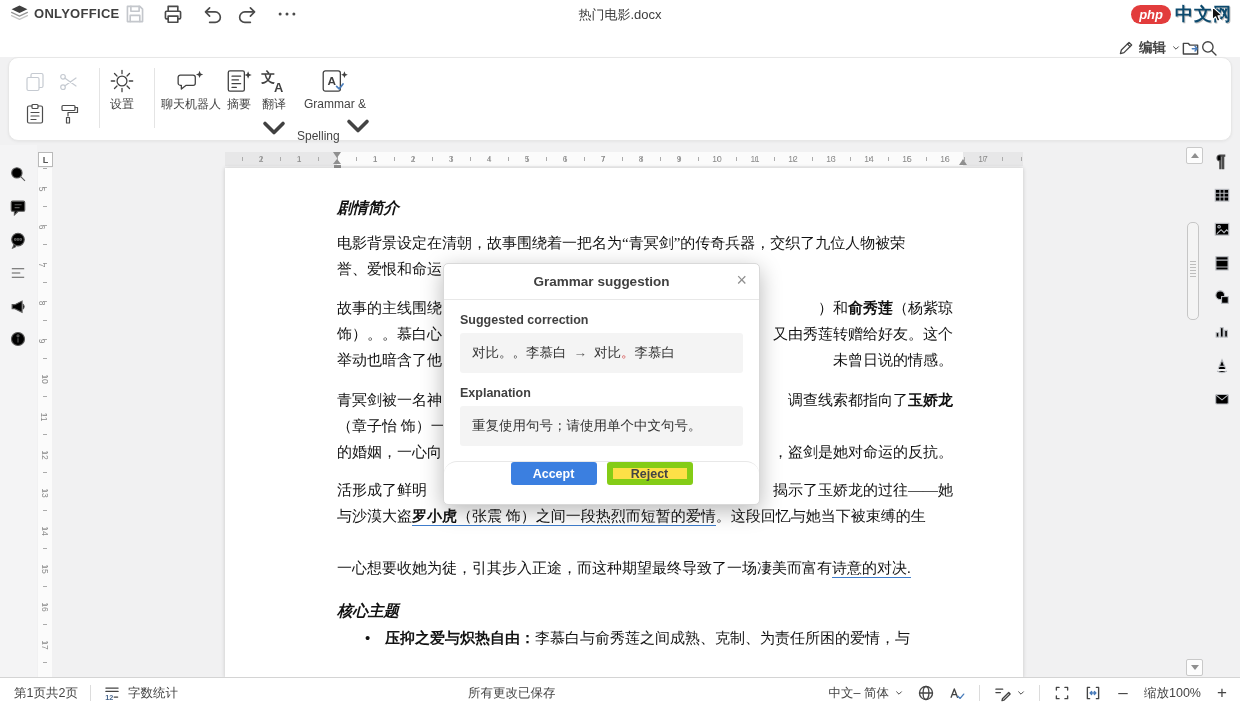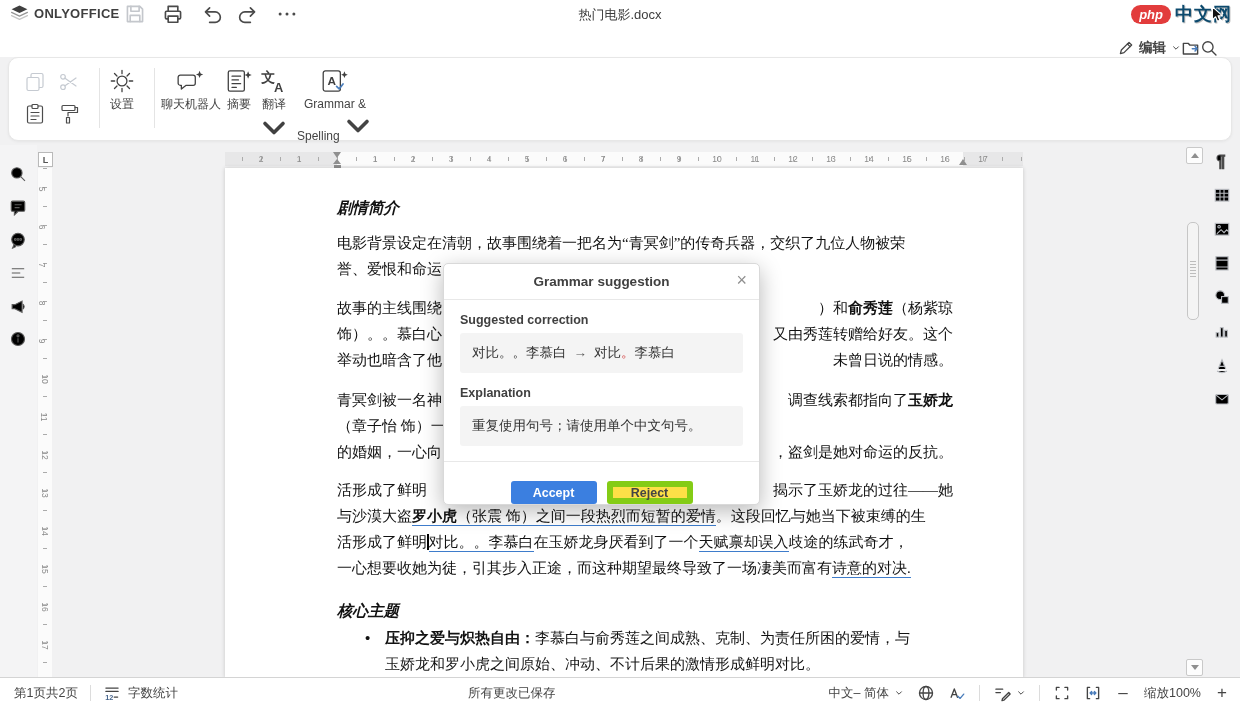--- a/index.html
+++ b/index.html
@@ -92,21 +92,21 @@
   .dialog{position:absolute;left:443px;top:263px;width:317px;height:242px;background:#fff;border-radius:5px;
           box-shadow:0 6px 22px rgba(0,0,0,.28);z-index:20;border:1px solid #d9d9d9;box-sizing:border-box;}
   .dlg-head{position:relative;height:35px;border-bottom:1px solid #e8e8e8;display:flex;align-items:center;justify-content:center;}
   .dlg-title{font-weight:bold;font-size:13.5px;color:#404040;}
   .dlg-close{position:absolute;right:12px;top:6px;font-size:18px;color:#909090;line-height:20px;}
   .dlg-label{margin:13px 16px 6px 16px;font-weight:bold;font-size:12.5px;color:#404040;}
   .dlg-box{margin:0 16px;background:#f4f4f4;border-radius:3px;padding:11px 12px;font-size:13.5px;color:#333;white-space:nowrap;}
   .dlg-box .red{color:var(--red,#cf2e2e);}
   .dlg-box .arrow{padding:0 7px;color:#555;}
   .dlg-foot{position:absolute;left:0;right:0;bottom:0;height:42px;border-top:1px solid #e8e8e8;
-            display:flex;align-items:flex-end;justify-content:center;gap:10px;}
+            display:flex;align-items:flex-start;justify-content:center;gap:10px;border-radius:13px;}
   .btn{width:86px;height:23px;border-radius:3px;font-weight:bold;font-size:12.5px;
        display:flex;align-items:center;justify-content:center;box-sizing:border-box;}
   .btn-accept{background:var(--btn,#3b7fe0);color:#fff;}
   .btn-reject{background:#fde047;border:6px solid #84cc16;color:#444;}
   
   .statusbar{position:absolute;left:0;right:0;bottom:0;height:30px;background:#fff;border-top:1px solid #d4d4d4;
              display:flex;align-items:center;font-size:12.5px;color:#444;}
   .sb-left{display:flex;align-items:center;gap:12px;padding-left:14px;}
   .sb-div{width:1px;height:16px;background:#dcdcdc;}
   .wordcount{display:flex;align-items:center;gap:7px;}
@@ -421,25 +421,23 @@
       </div>
       <div class="doc-line split" style="top: 275px;">
         <span><span>的婚姻，一心向</span></span>
         <span><span>，盗剑是她对命运的反抗。</span></span>
       </div>
       <div class="doc-line split" style="top: 313px;">
         <span><span>活形成了鲜明</span></span>
         <span><span>揭示了玉娇龙的过往——她</span></span>
       </div>
       <div class="doc-line" style="top: 339px;"><span>与沙漠大盗</span><span class="b u">罗小虎</span><span class="u">（张震 饰）之间一段热烈而短暂的爱情</span><span>。这段回忆与她当下被束缚的生</span></div>
-      <div class="doc-line" style="top: 365px;"><span>活形成了鲜明</span><span class="caret"></span><span class="u">对比。。李慕白</span><span>在玉娇龙身厌看到了一个</span><span class="u">天赋禀却误入</span><span>歧途的练武奇才，</span></div>
       <div class="doc-line" style="top: 391px;"><span>一心想要收她为徒，引其步入正途，而这种期望最终导致了一场凄美而富有</span><span class="u">诗意的对决.</span></div>
       <div class="doc-line doc-heading" style="top: 433px;"><span>核心主题</span></div>
       <div class="doc-line" style="top: 461px; padding-left: 28px;"><span class="bullet-dot">•</span><span class="b">压抑之爱与炽热自由：</span><span>李慕白与俞秀莲之间成熟、克制、为责任所困的爱情，与</span></div>
-      <div class="doc-line" style="top: 487px; padding-left: 48px;"><span>玉娇龙和罗小虎之间原始、冲动、不计后果的激情形成鲜明对比。</span></div>
     </div>
 
   <div class="dialog">
     <div class="dlg-head">
       <span class="dlg-title">Grammar suggestion</span>
       <span class="dlg-close">×</span>
     </div>
     <div class="dlg-label">Suggested correction</div>
     <div class="dlg-box" id="correction-box"><span>对比。。李慕白</span><span class="arrow">→</span><span>对比</span><span class="red">。</span><span>李慕白</span></div>
     <div class="dlg-label">Explanation</div>

